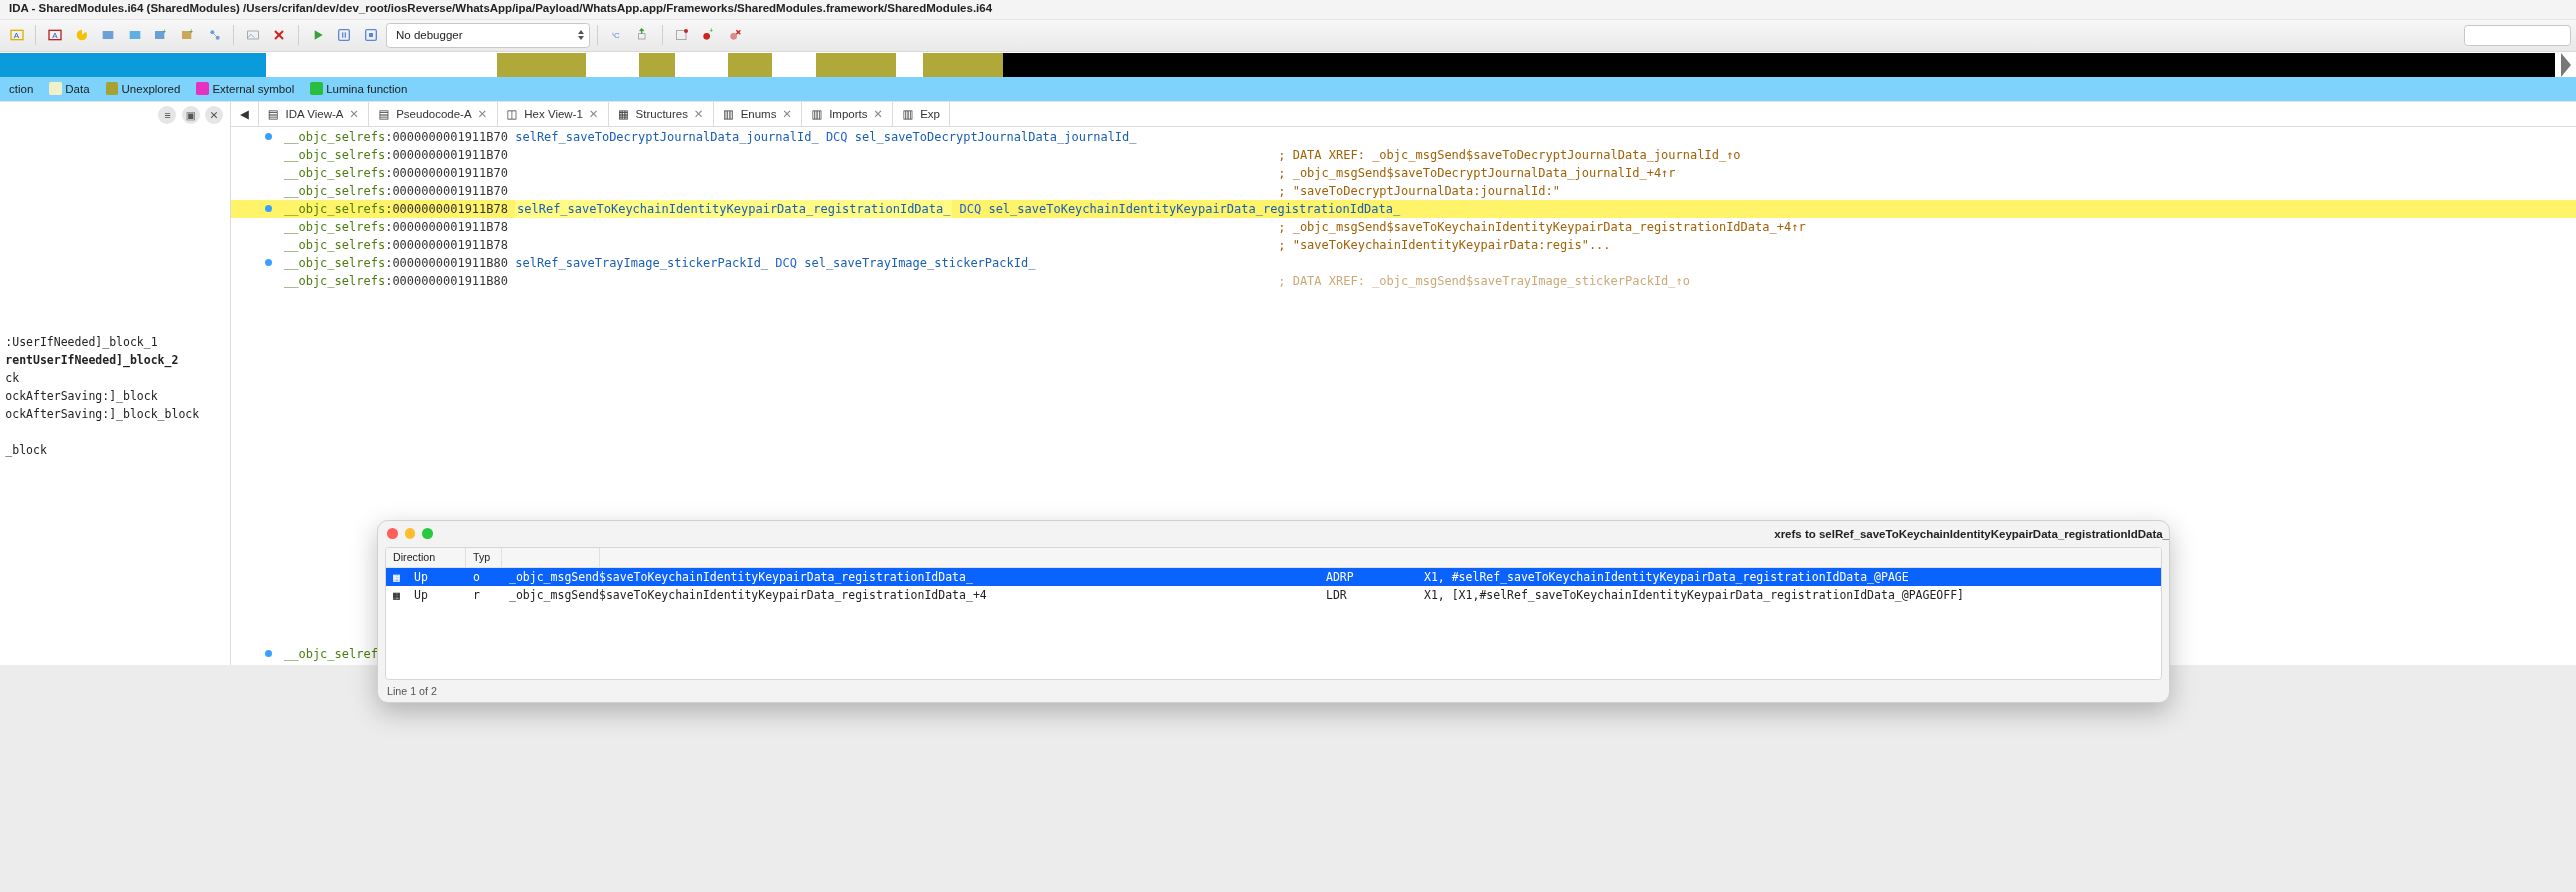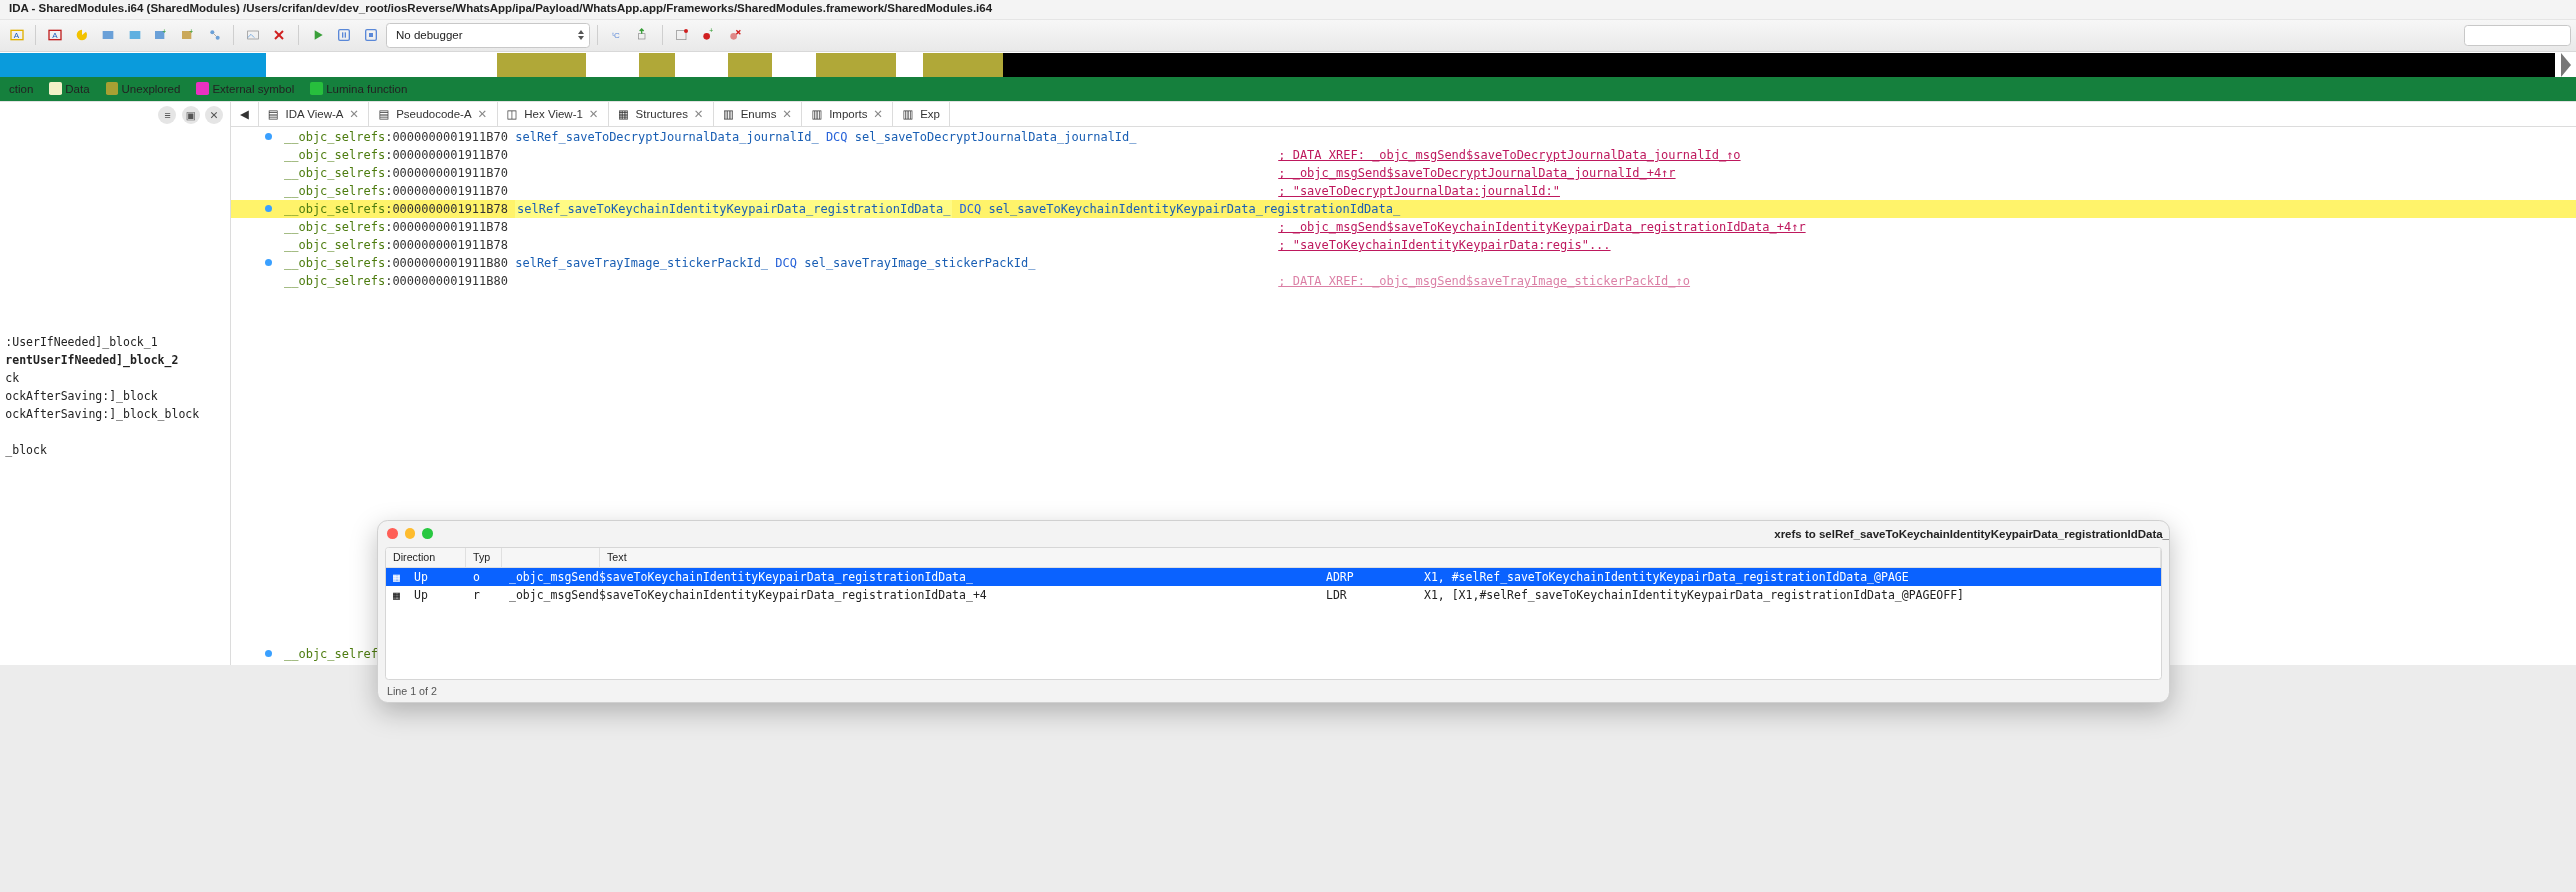--- a/index.html
+++ b/index.html
@@ -14,41 +14,41 @@
   .dbg-select .chev span{ width:0;height:0;border-left:3.6px solid transparent;border-right:3.6px solid transparent;}
   .dbg-select .chev .up{border-bottom:4.4px solid #555;}
   .dbg-select .chev .dn{border-top:4.4px solid #555;}
   .search { margin-left: auto; }
   .search input { height: 21px; border: 0.9px solid #c8c8c8; border-radius: 3.6px; padding: 0 7px; width: 107px; }
 
   .navstrip { display:flex; align-items:center; height: 25px; background: #fff; border-top: 0.9px solid #fff; }
   .nav-seg { height: 100%; }
   .tri-right { width:0;height:0;border-top:12.4px solid transparent;border-bottom:12.4px solid transparent; display:inline-block; }
 
-  .legend { display:flex; align-items:center; gap: 16px; height: 25px; padding: 0 9px; background: #15803d; border-bottom: 0.9px solid #e2e2e2; font-size: 11.5px; }
+  .legend { display:flex; align-items:center; gap: 16px; height: 25px; padding: 0 9px; background: #7dd3fc; border-bottom: 0.9px solid #e2e2e2; font-size: 11.5px; }
   .legend span.sw { width: 12.4px; height: 12.4px; display:inline-block; border-radius:1.8px; margin-right: 3.6px; vertical-align: -1.8px;}
 
   .body { display: flex; height: calc(100% - 19.5px - 32px - 25px - 25px); }
   .left-pane { width: 231px; background: #fff; border-right: 0.9px solid #dcdcdc; position: relative; }
   .left-top { height: 27px; display:flex; align-items:center; justify-content:flex-end; gap:5.3px; padding-right: 7px; }
   .left-top .pbtn { width:18px;height:18px;border-radius:9px;background:#e5e5e5; display:flex;align-items:center;justify-content:center;color:#555;font-size:10.7px;}
   .fn-list { font-family: ui-monospace, Menlo, monospace; font-size: 11.5px; padding: 0 5.3px; color:#222;}
   .fn-list div { white-space: nowrap; overflow:hidden; height: 18px; line-height:18px; }
 
   .right-pane { flex: 1; background: #fff; display:flex; flex-direction: column; min-width:0;}
   .tabs { display:flex; height: 25px; border-bottom: 0.9px solid #dcdcdc; }
   .tab { display:flex; align-items:center; gap:5.3px; padding: 0 9px; border-right: 0.9px solid #dcdcdc; font-size: 11.5px; color:#333;}
   .tab .tabicon{ width:12.4px;height:12.4px; }
   .tab .close{ width:10.7px;height:10.7px;display:flex;align-items:center;justify-content:center;color:#888;}
   .code { font-family: ui-monospace, Menlo, monospace; font-size: 12px; line-height: 18px; padding: 1.8px 0; white-space: nowrap; overflow:hidden;}
   .gut { display:inline-block; width: 53px; text-align:right; padding-right:7px; color:#333;}
   .seg { color:#4d7c0f; }
   .addr{ color:#333;text-align:right; }
   .name{ color:#1a5fb4; }
-  .op { color:#be185d;text-decoration:underline; }
+  .op { color:#a16207; }
   .kw  { color:#2863d9; }
   .dot { display:inline-block;width:7px;height:7px;border-radius:3.6px;margin-right:5.3px;vertical-align:0.9px;}
   .dot.blue{background:#3aa0ff;}
   .hl-line { background: #fff36a; }
   .row-hi { display:inline-block; background:#fffb84; padding:0 1.8px;}
 
   
   .dialog { position:absolute; left: 377px; top: 520px; width: 1793px; background: #f3f3f3; border-radius: 10.7px; box-shadow: 0 9px 27px rgba(0,0,0,0.25); border:0.9px solid #d0d0d0; }
   .dialog .traffic { display:flex; gap:7px; padding: 7px 9px; }
   .tdot{width:10.7px;height:10.7px;border-radius:5.3px;}
@@ -296,21 +296,20 @@
     <span class="tdot tred"></span>
     <span class="tdot tyel"></span>
     <span class="tdot tgrn"></span>
   </div>
   <div class="dialog-title">xrefs to selRef_saveToKeychainIdentityKeypairData_registrationIdData_</div>
   <div class="table-wrap">
     <div class="thead">
       <div style="width:80px">Direction</div>
       <div style="width:36px">Typ</div>
       <div style="width:98px"></div>
-      <div style="flex:1">Text</div>
     </div>
     <div id="xrows">
         <div class="trow sel">
           <div style="width:21px">▦</div>
           <div style="width:59px">Up</div>
           <div style="width:36px">o</div>
           <div style="width:817px">_objc_msgSend$saveToKeychainIdentityKeypairData_registrationIdData_</div>
           <div style="width:98px">ADRP</div>
           <div style="flex:1">X1, #selRef_saveToKeychainIdentityKeypairData_registrationIdData_@PAGE</div>
         </div>

